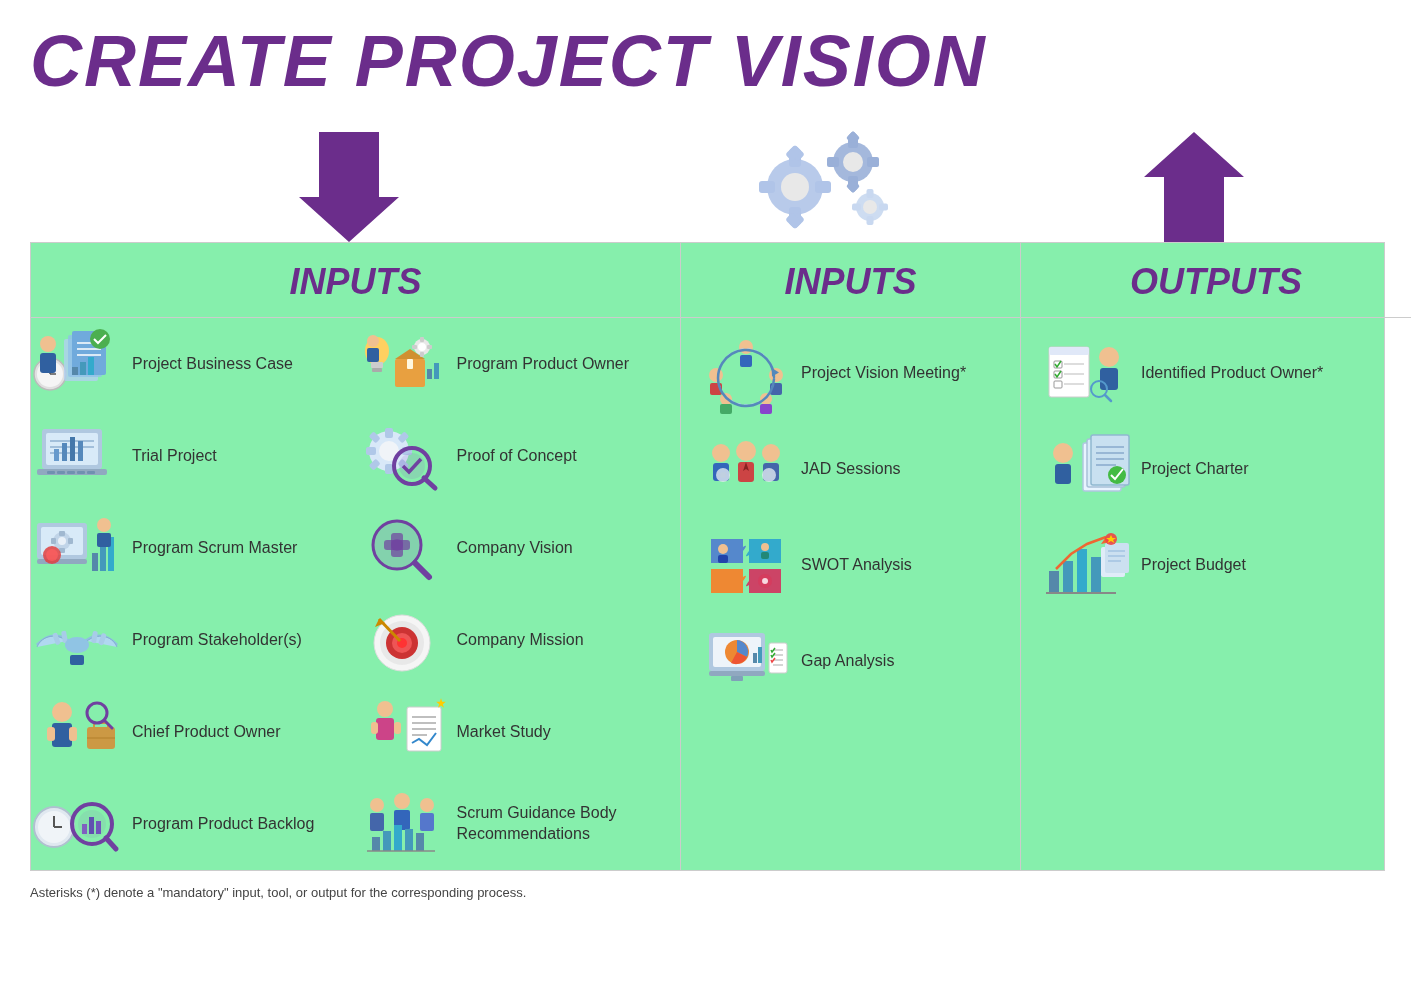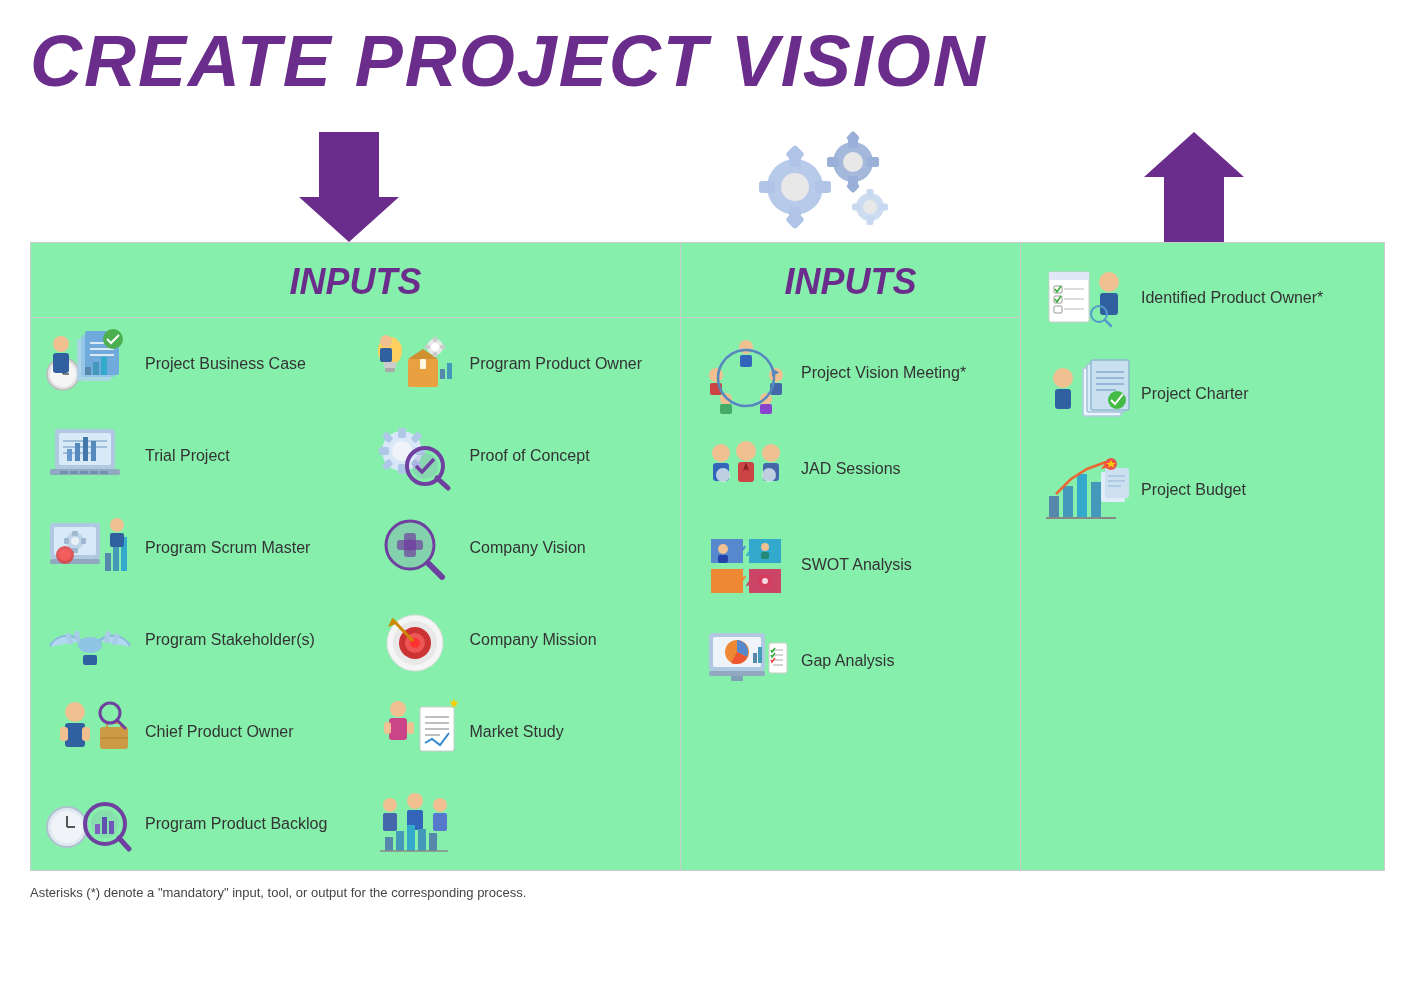--- a/index.html
+++ b/index.html
@@ -73,21 +73,21 @@
       line-height: 1.3;
     }
     .inputs-col .items-list {
       display: grid;
       grid-template-columns: 1fr 1fr;
       gap: 0;
       padding: 0;
     }
     .inputs-col .item-row {
       border-bottom: none;
-      padding: 10px 14px;
+      padding: 10px 1px;
       min-height: 90px;
     }
     .tools-col .item-row { min-height: 90px; padding: 8px 10px; }
     .outputs-col .item-row { min-height: 90px; padding: 8px 10px; }
 
     .note-section {
       margin-top: 14px;
       font-size: 13px;
       color: #444;
     }
@@ -444,20 +444,21 @@
             <rect x="63" y="24" width="14" height="18" rx="2" fill="#5577cc"></rect>
 
             <rect x="15" y="48" width="8" height="14" fill="#5588aa"></rect>
             <rect x="26" y="42" width="8" height="20" fill="#4499bb"></rect>
             <rect x="37" y="36" width="8" height="26" fill="#33aacc"></rect>
             <rect x="48" y="40" width="8" height="22" fill="#4499bb"></rect>
             <rect x="59" y="44" width="8" height="18" fill="#5588aa"></rect>
             <line x1="10" y1="62" x2="78" y2="62" stroke="#888" stroke-width="1.5"></line>
           </svg>
         </div>
+        <div class="item-label">Scrum Guidance Body Recommendations</div>
       </div>
 
     </div>
   </div>
 
   <div class="tools-col">
     <div class="section-header">INPUTS</div>
     <div class="items-list">
 
       <div class="item-row">
@@ -561,20 +562,21 @@
             <polyline points="70,35 71,37 74,33" fill="none" stroke="#ee4444" stroke-width="1.5"></polyline>
           </svg>
         </div>
         <div class="item-label">Gap Analysis</div>
       </div>
 
     </div>
   </div>
 
   <div class="outputs-col">
+    <div class="section-header">OUTPUTS</div>
     <div class="items-list">
 
       <div class="item-row">
         <div class="item-icon">
           <svg width="90" height="72" viewBox="0 0 90 72">
 
             <rect x="8" y="10" width="40" height="50" rx="2" fill="#fff" stroke="#ccc" stroke-width="1"></rect>
             <rect x="8" y="10" width="40" height="8" rx="2" fill="#e0e8f8"></rect>
 
             <rect x="13" y="24" width="8" height="7" rx="1" fill="#fff" stroke="#999" stroke-width="1"></rect>

